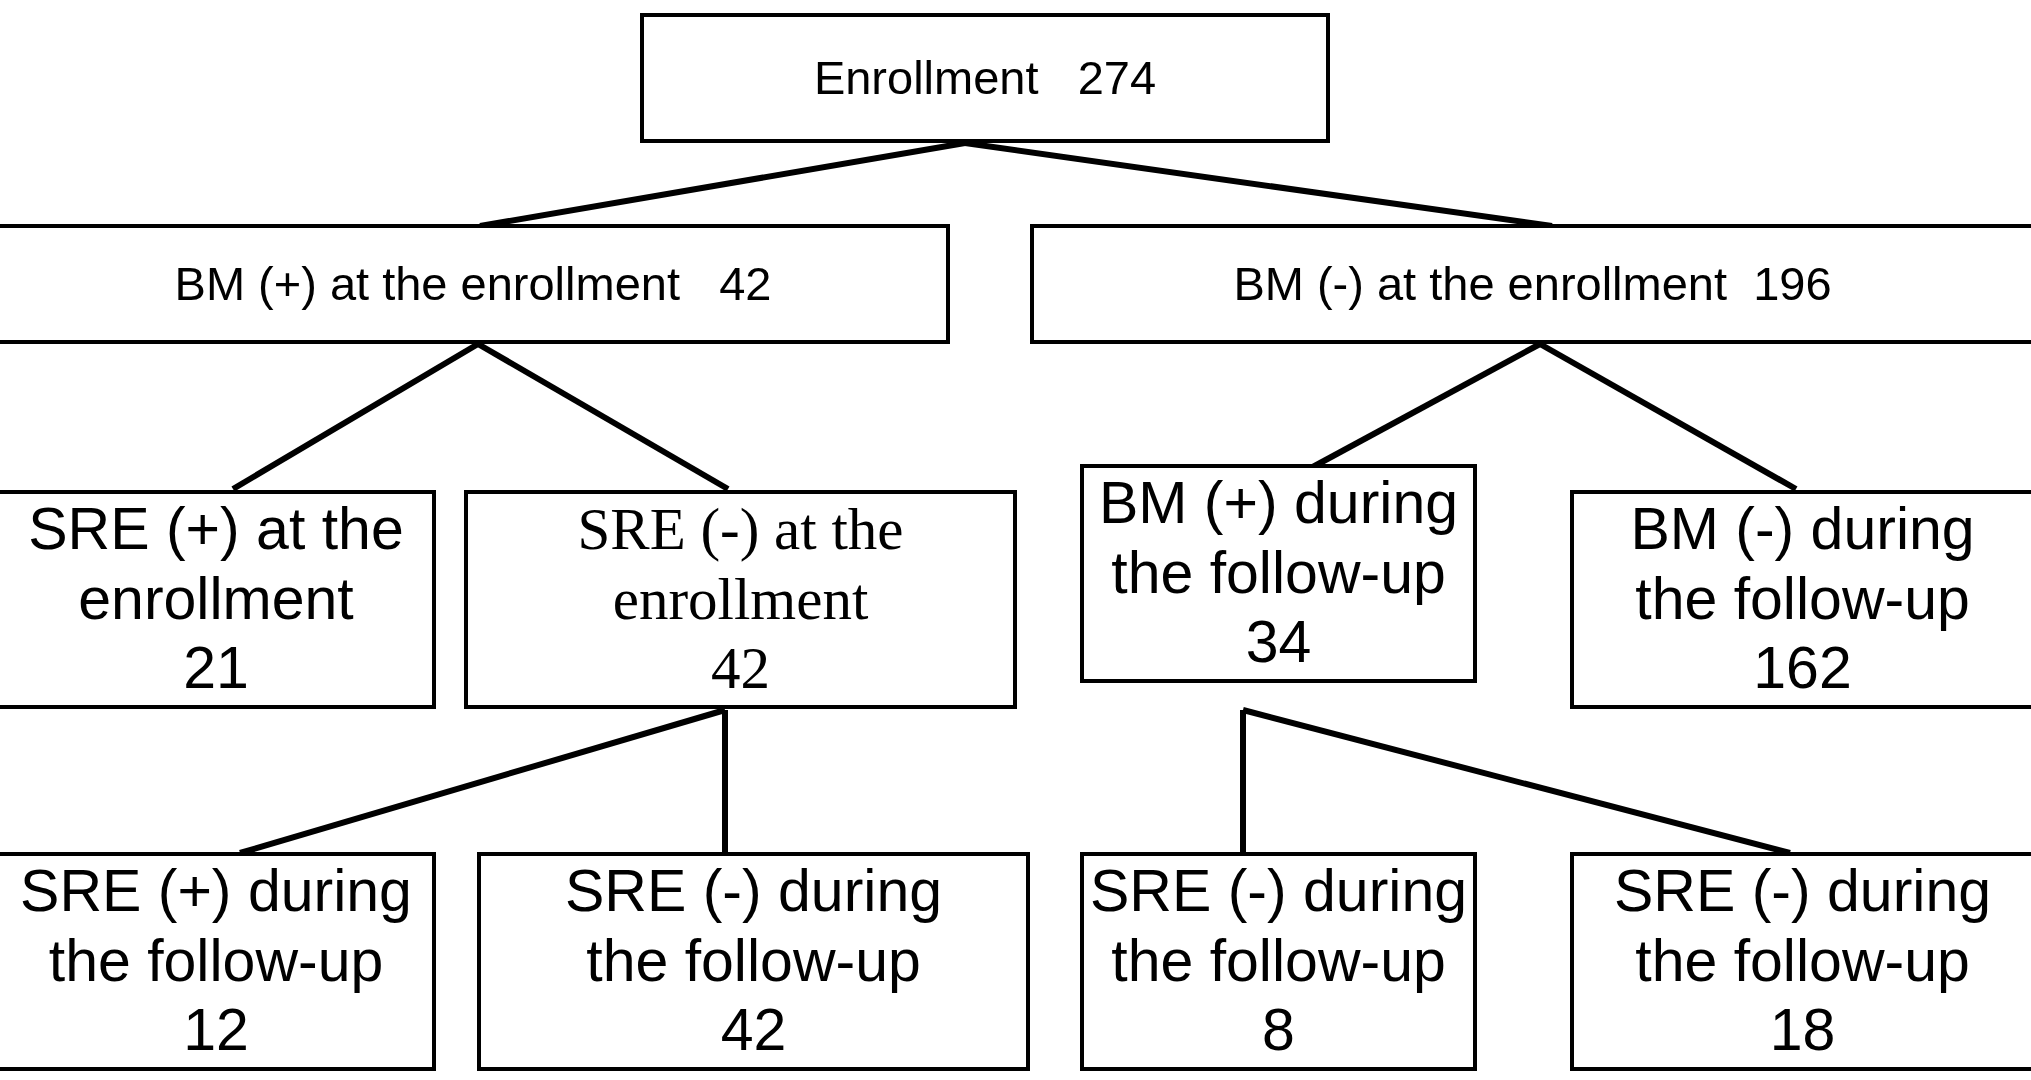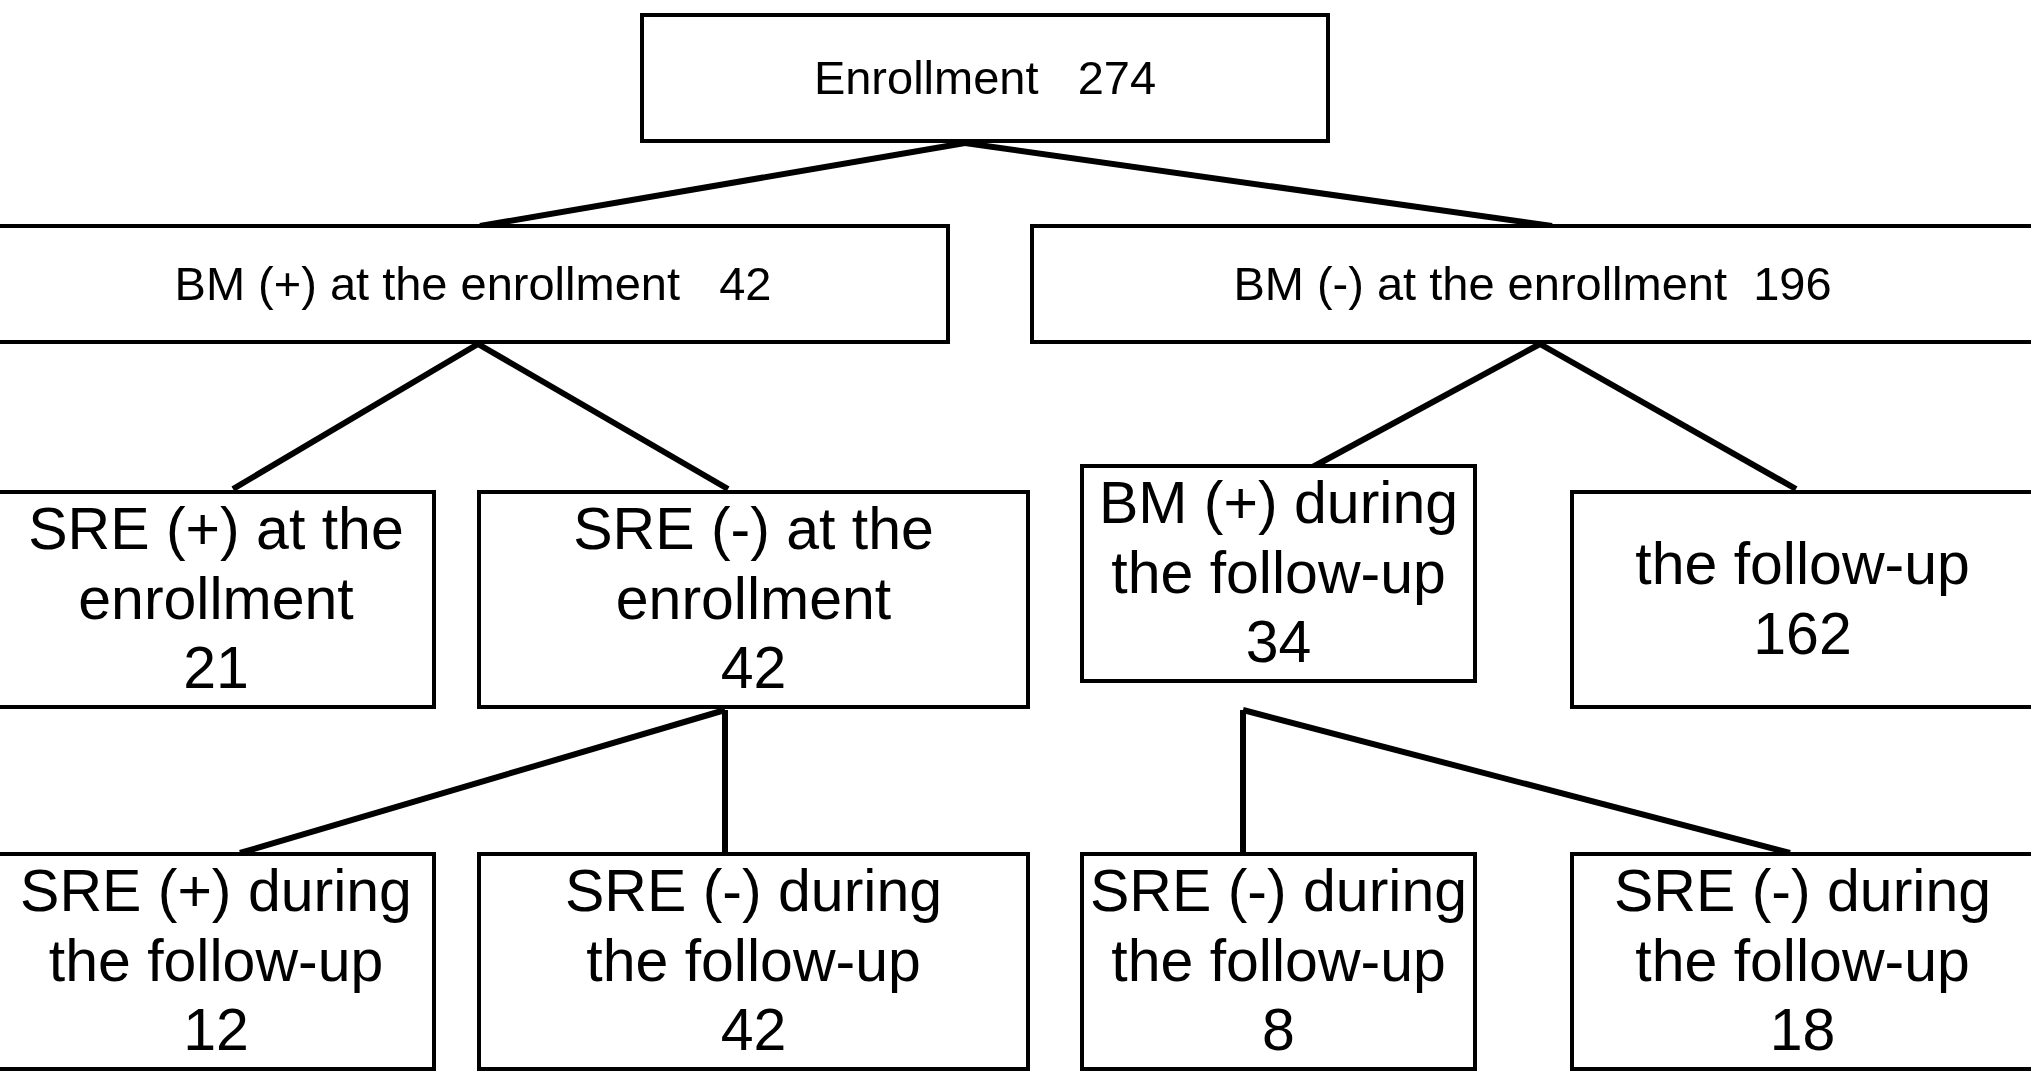--- a/index.html
+++ b/index.html
@@ -68,24 +68,25 @@
     height: 120px;
   }
   
   #node-sre-pos-enrollment {
     left: -4px;
     top: 490px;
     width: 440px;
     height: 219px;
   }
   #node-sre-neg-enrollment {
-    left: 477px;
+    left: 464px;
     top: 490px;
     width: 553px;
     height: 219px;
+    font-family: Liberation Serif, serif;
   }
   #node-bm-pos-followup {
     left: 1080px;
     top: 464px;
     width: 397px;
     height: 219px;
   }
   #node-bm-neg-followup {
     left: 1570px;
     top: 490px;
@@ -170,20 +171,21 @@
     <span class="node-line multi-line">42</span>
   </div>
 
   <div class="node-box" id="node-bm-pos-followup">
     <span class="node-line multi-line">BM (+) during</span>
     <span class="node-line multi-line">the follow-up</span>
     <span class="node-line multi-line">34</span>
   </div>
 
   <div class="node-box" id="node-bm-neg-followup">
+    <span class="node-line multi-line">BM (-) during</span>
     <span class="node-line multi-line">the follow-up</span>
     <span class="node-line multi-line">162</span>
   </div>
 
   <div class="node-box" id="node-sre-pos-followup">
     <span class="node-line multi-line">SRE (+) during</span>
     <span class="node-line multi-line">the follow-up</span>
     <span class="node-line multi-line">12</span>
   </div>
 

